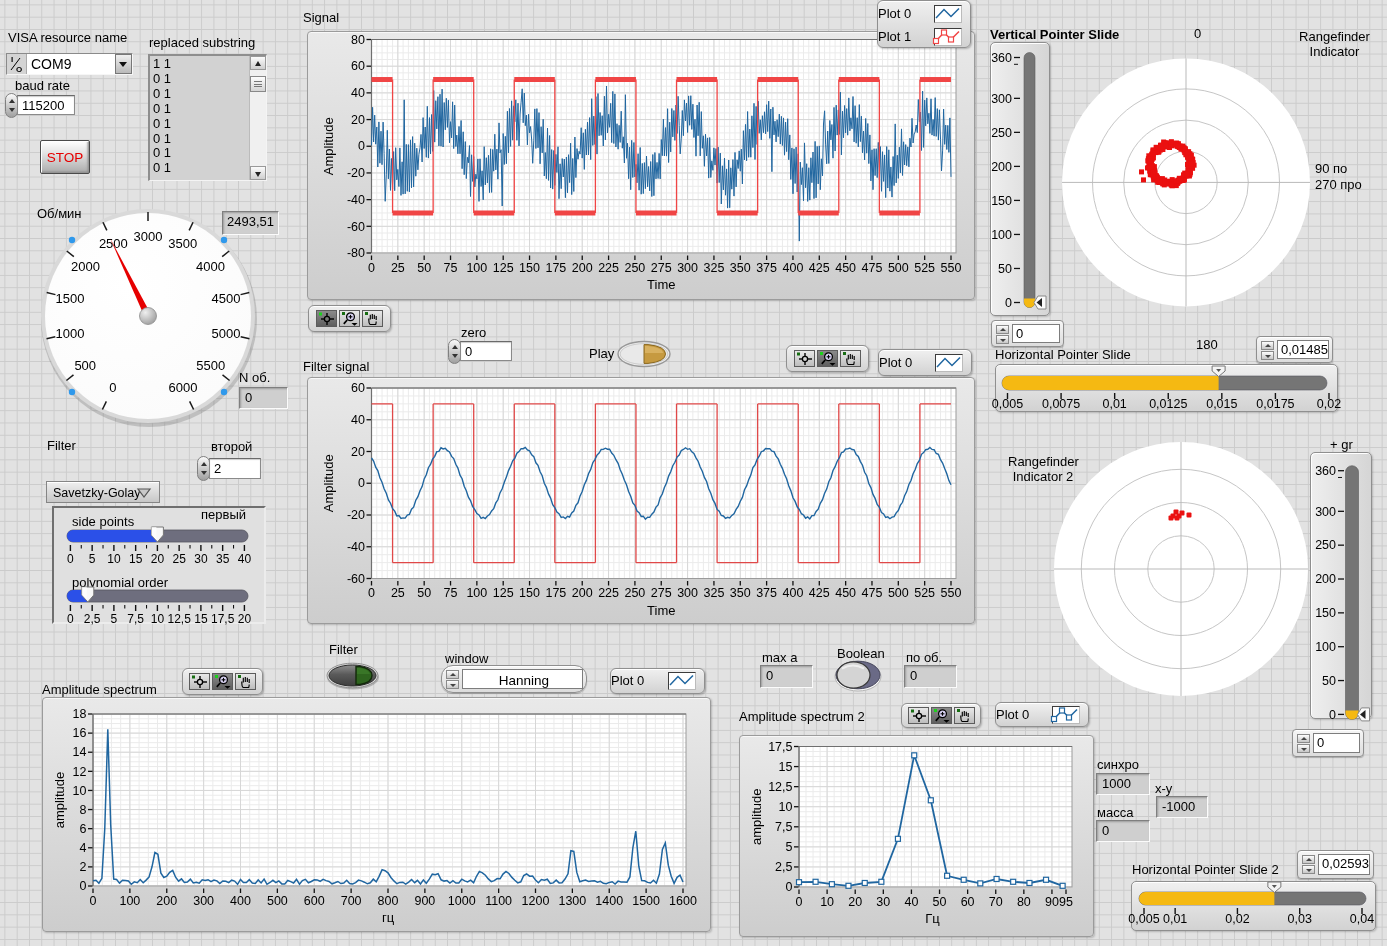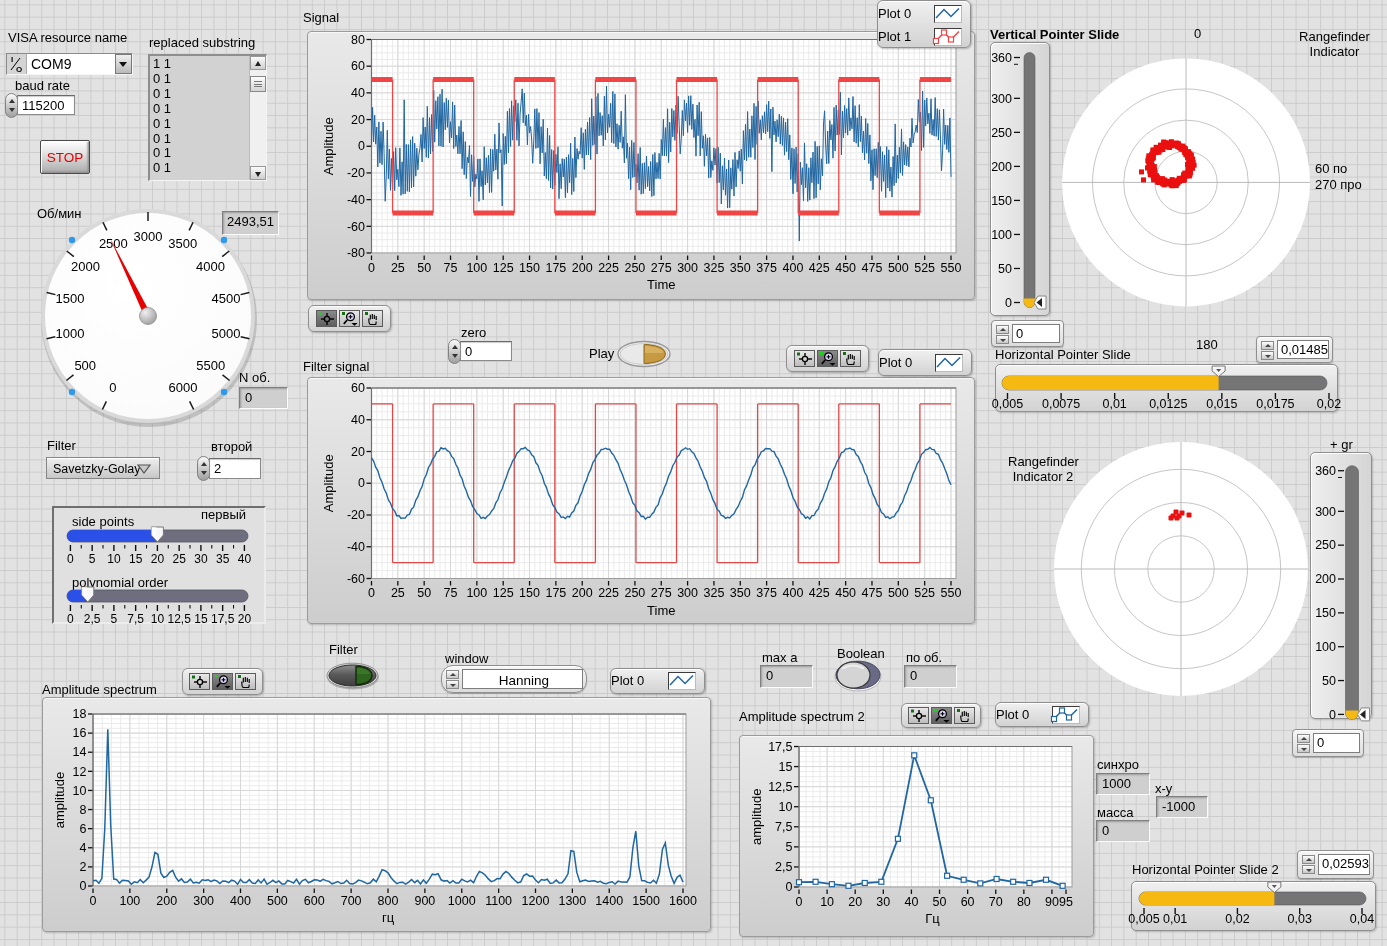--- a/index.html
+++ b/index.html
@@ -162,21 +162,21 @@
       <circle cx="191" cy="191" r="3.2" fill="#2f99ec"></circle>
       <polygon points="76.86195588663372,36.804798157387395 111.94409556017376,116.49045229868328 118.05590443982624,113.50954770131672" fill="#e60000"></polygon>
       <circle cx="115" cy="115" r="8.5" fill="url(#gcap)" stroke="#8d8d8d" stroke-width="0.8"></circle>
     </svg>
   <div class="ind" style="left:222px;top:211px;width:57px;height:24px;padding-left:4px;">2493,51</div>
 
   <div class="lbl" style="left:239px;top:371px;">N об.</div>
   <div class="ind" style="left:239px;top:387px;width:49px;height:22px;">0</div>
 
   <div class="lbl" style="left:47px;top:439px;">Filter</div>
-  <div class="abs" style="left:46px;top:457px;width:114px;height:22px;background:linear-gradient(180deg,#efefef,#c7c7c7);border:1px solid #858585;box-sizing:border-box;box-shadow:inset 0 1px 0 #fff;">
+  <div class="abs" style="left:46px;top:481px;width:114px;height:22px;background:linear-gradient(180deg,#efefef,#c7c7c7);border:1px solid #858585;box-sizing:border-box;box-shadow:inset 0 1px 0 #fff;">
     <span style="position:absolute;left:6px;top:4px;font-size:12.5px;">Savetzky-Golay</span>
     <svg width="14" height="10" style="right:8px;top:6px;">
         <polygon points="1,1 13,1 7,9" fill="#c9c9c9" stroke="#555" stroke-width="1.2"></polygon>
       </svg>
   </div>
 
   <div class="lbl" style="left:211px;top:440px;">второй</div>
   <div class="capspin" style="left:197px;top:456px;"></div>
   <div class="fld" style="left:209px;top:458px;width:52px;height:21px;">2</div>
 
@@ -1687,21 +1687,21 @@
       <rect x="128.9" y="105.7" width="5" height="5" fill="#ea1010"></rect>
       <rect x="115.7" y="87.7" width="5" height="5" fill="#ea1010"></rect>
       <rect x="86.5" y="102.2" width="5" height="5" fill="#ea1010"></rect>
       <rect x="79" y="113.4" width="5" height="5" fill="#ea1010"></rect>
       <rect x="81" y="121.4" width="5" height="5" fill="#ea1010"></rect>
       <rect x="85" y="109.4" width="5" height="5" fill="#ea1010"></rect>
     </svg>
   <div class="lbl" style="left:1194px;top:27px;">0</div>
   <div class="lbl" style="left:1288px;top:30px;width:93px;text-align:center;">Rangefinder</div>
   <div class="lbl" style="left:1288px;top:45px;width:93px;text-align:center;">Indicator</div>
-  <div class="lbl" style="left:1315px;top:162px;">60 по</div>
+  <div class="lbl" style="left:1315px;top:162px;">90 по</div>
   <div class="lbl" style="left:1315px;top:178px;">270 про</div>
   <div class="lbl" style="left:1196px;top:338px;">180</div>
 
   <div class="numbox" style="left:1256px;top:336px;width:77px;height:27px;">
     <div class="sqspin">
         <div class="b up"></div>
         <div class="b dn"></div>
       </div>
     <div class="nf">0,014853</div>
   </div>

